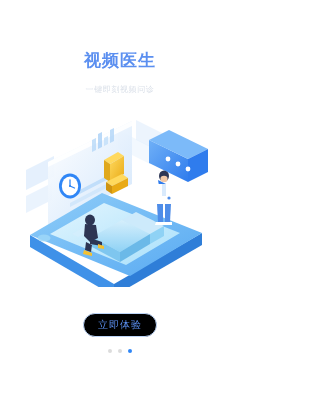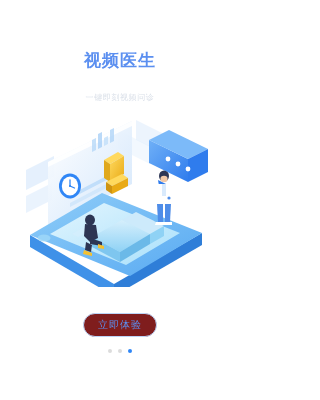--- a/index.html
+++ b/index.html
@@ -37,21 +37,21 @@
     letter-spacing: 1px;
     color: #5B8FF0;
     font-weight: 700;
     margin: 0;
   }
   .app-subtitle {
     font-size: 8px;
     line-height: 12px;
     letter-spacing: 0.6px;
     color: #d9dfe8;
-    margin: 20px 0 0 0;
+    margin: 12px 0 0 0;
     font-weight: 400;
   }
 
   
   .illustration {
     position: absolute;
     top: 112px;
     left: 18px;
     width: 204px;
     height: 175px;
@@ -73,21 +73,21 @@
   }
   .cta-button {
     display: inline-flex;
     align-items: center;
     justify-content: center;
     box-sizing: border-box;
     width: 74px;
     height: 24px;
     border: 1px solid #bcd4f7;
     border-radius: 12px;
-    background: #7f1d1d;
+    background: #000000;
     color: #5B8FF0;
     font-size: 10px;
     letter-spacing: 1px;
     font-family: "Liberation Sans", "DejaVu Sans", sans-serif;
     padding: 0;
     cursor: pointer;
   }
 
   
   .dots {

